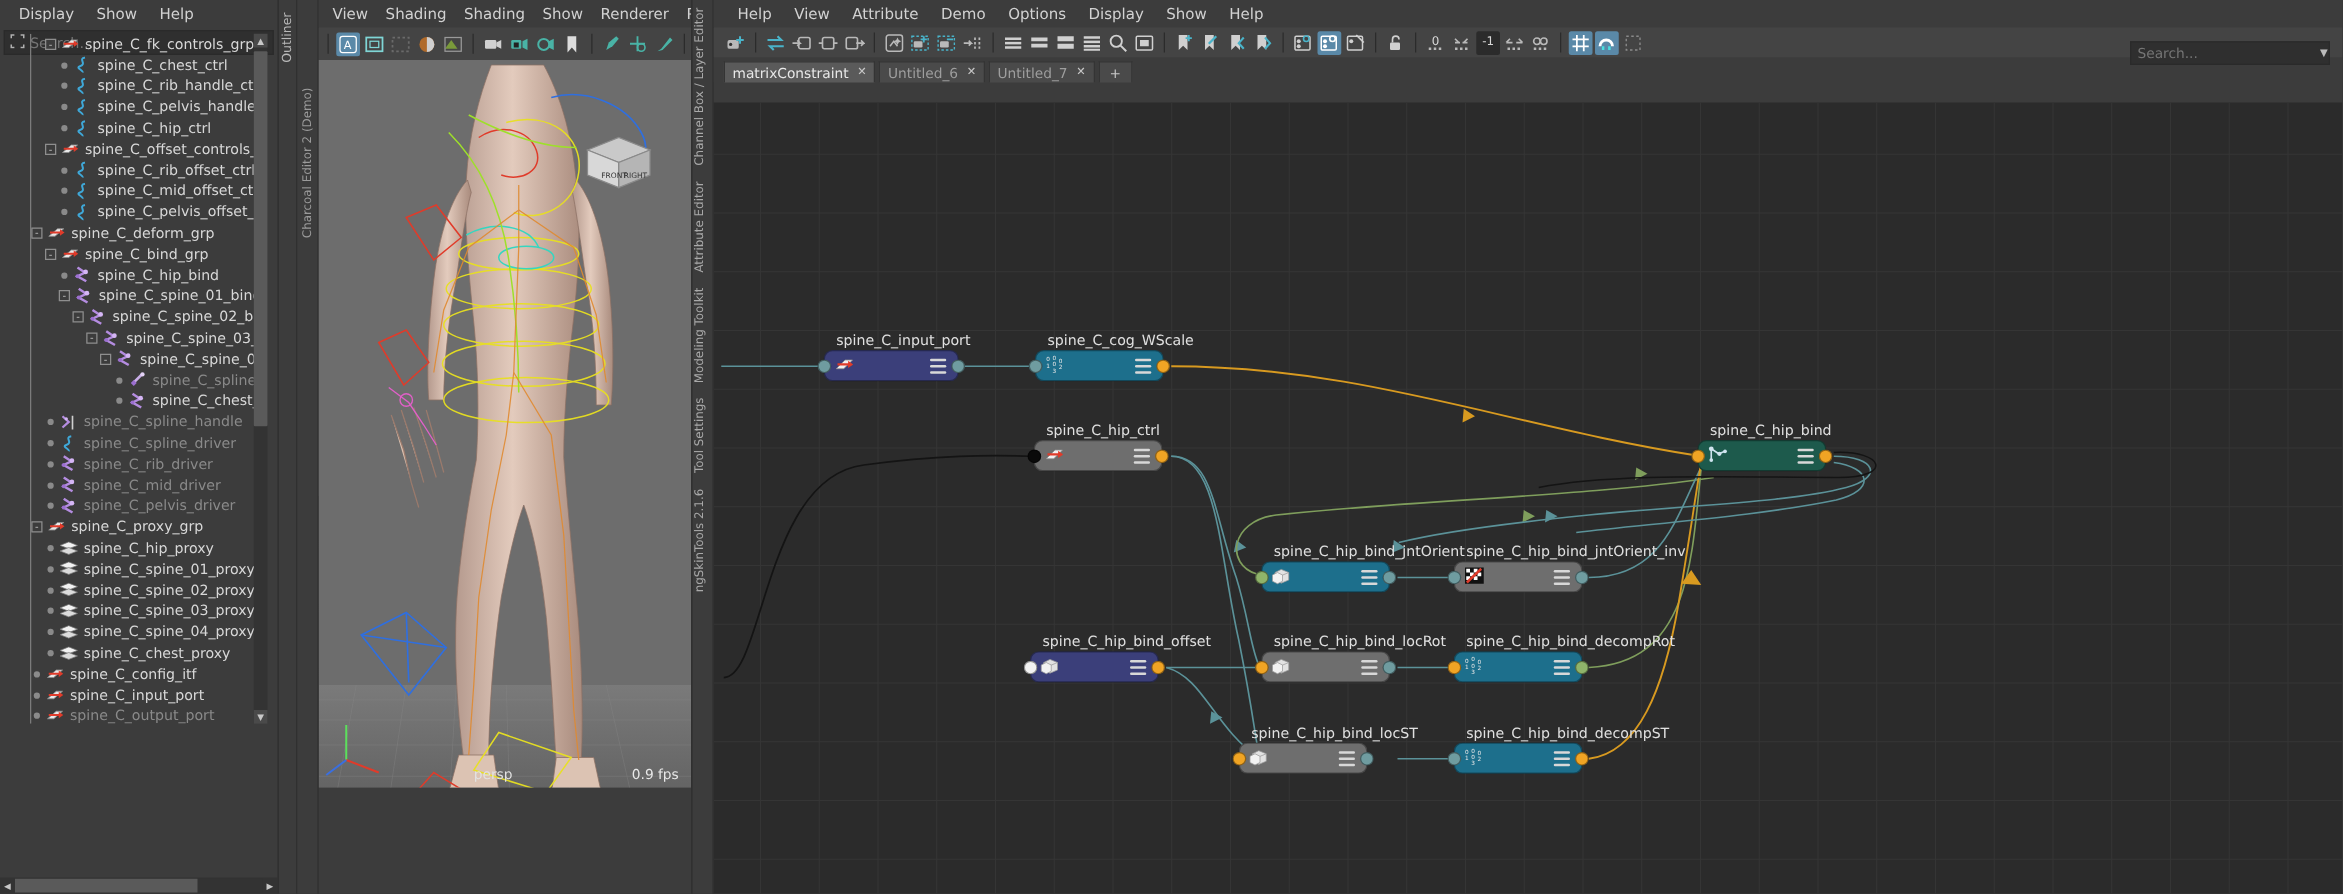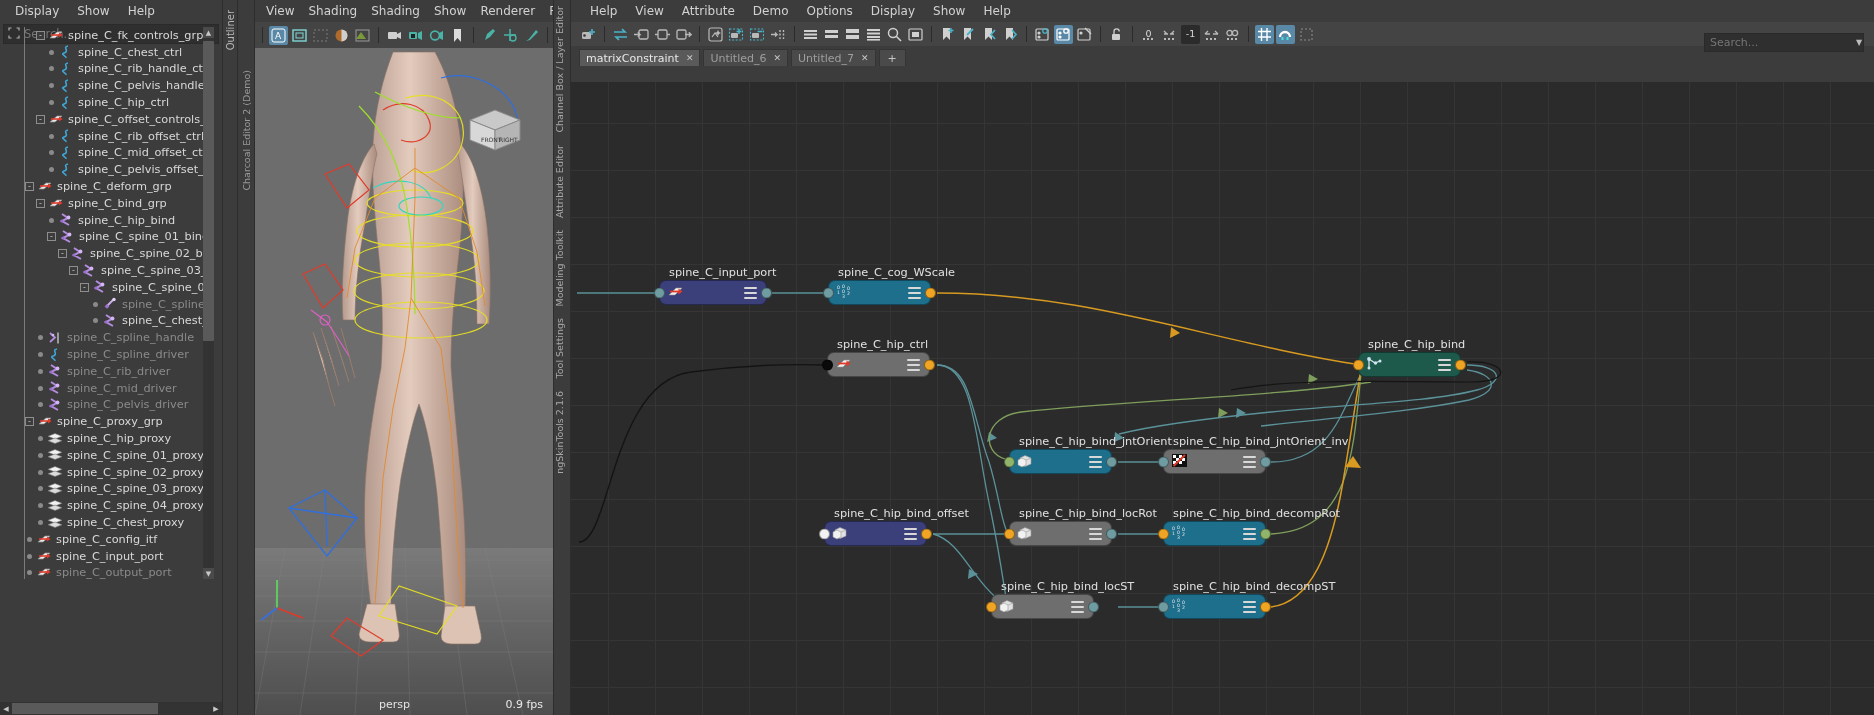--- a/index.html
+++ b/index.html
@@ -57,21 +57,21 @@
   #outliner-tab span { writing-mode:vertical-rl; transform:rotate(180deg); display:block;
       font-size:10px; color:#b9b9b9; margin-top:10px; margin-left:2px; }
 
   #charcoal-tab { position:absolute; left:238px; top:0; width:17px; height:715px; background:#3c3c3c;
       border-right:1px solid #2d2d2d;}
   #charcoal-tab span { writing-mode:vertical-rl; transform:rotate(180deg); display:block;
       font-size:9.5px; color:#9b9b9b; margin-top:70px; margin-left:3px; }
 
   
   #viewport { position:absolute; left:255px; top:0; width:298px; height:715px; background:#3c3c3c; }
-  #vp-canvas { position:absolute; left:0; top:48px; width:298px; height:667px; overflow:hidden;
+  #vp-canvas { position:absolute; left:0; top:48px; width:298px; height:582px; overflow:hidden;
     background:linear-gradient(#6e6e6e 0%, #6e6e6e 60%, #5c5c5c 60%, #4a4a4a 100%); }
   #vp-label-persp { position:absolute; left:124px; bottom:4px; font-size:11px; color:#e2e2e2; }
   #vp-label-fps { position:absolute; right:10px; bottom:4px; font-size:11px; color:#e8e8e8; }
   #vp-cube { position:absolute; left:213px; top:60px; width:55px; height:45px; }
 
   #channelbox-tab { position:absolute; left:553px; top:0; width:18px; height:715px; background:#3c3c3c;
       border-left:1px solid #2d2d2d; border-right:1px solid #2d2d2d; }
   .vtabs { position:absolute; left:0; top:0; width:18px; }
   .vtab { writing-mode:vertical-rl; transform:rotate(180deg); font-size:9.5px; color:#a9a9a9;
       padding:6px 0; text-align:center; width:18px; white-space:nowrap; }

